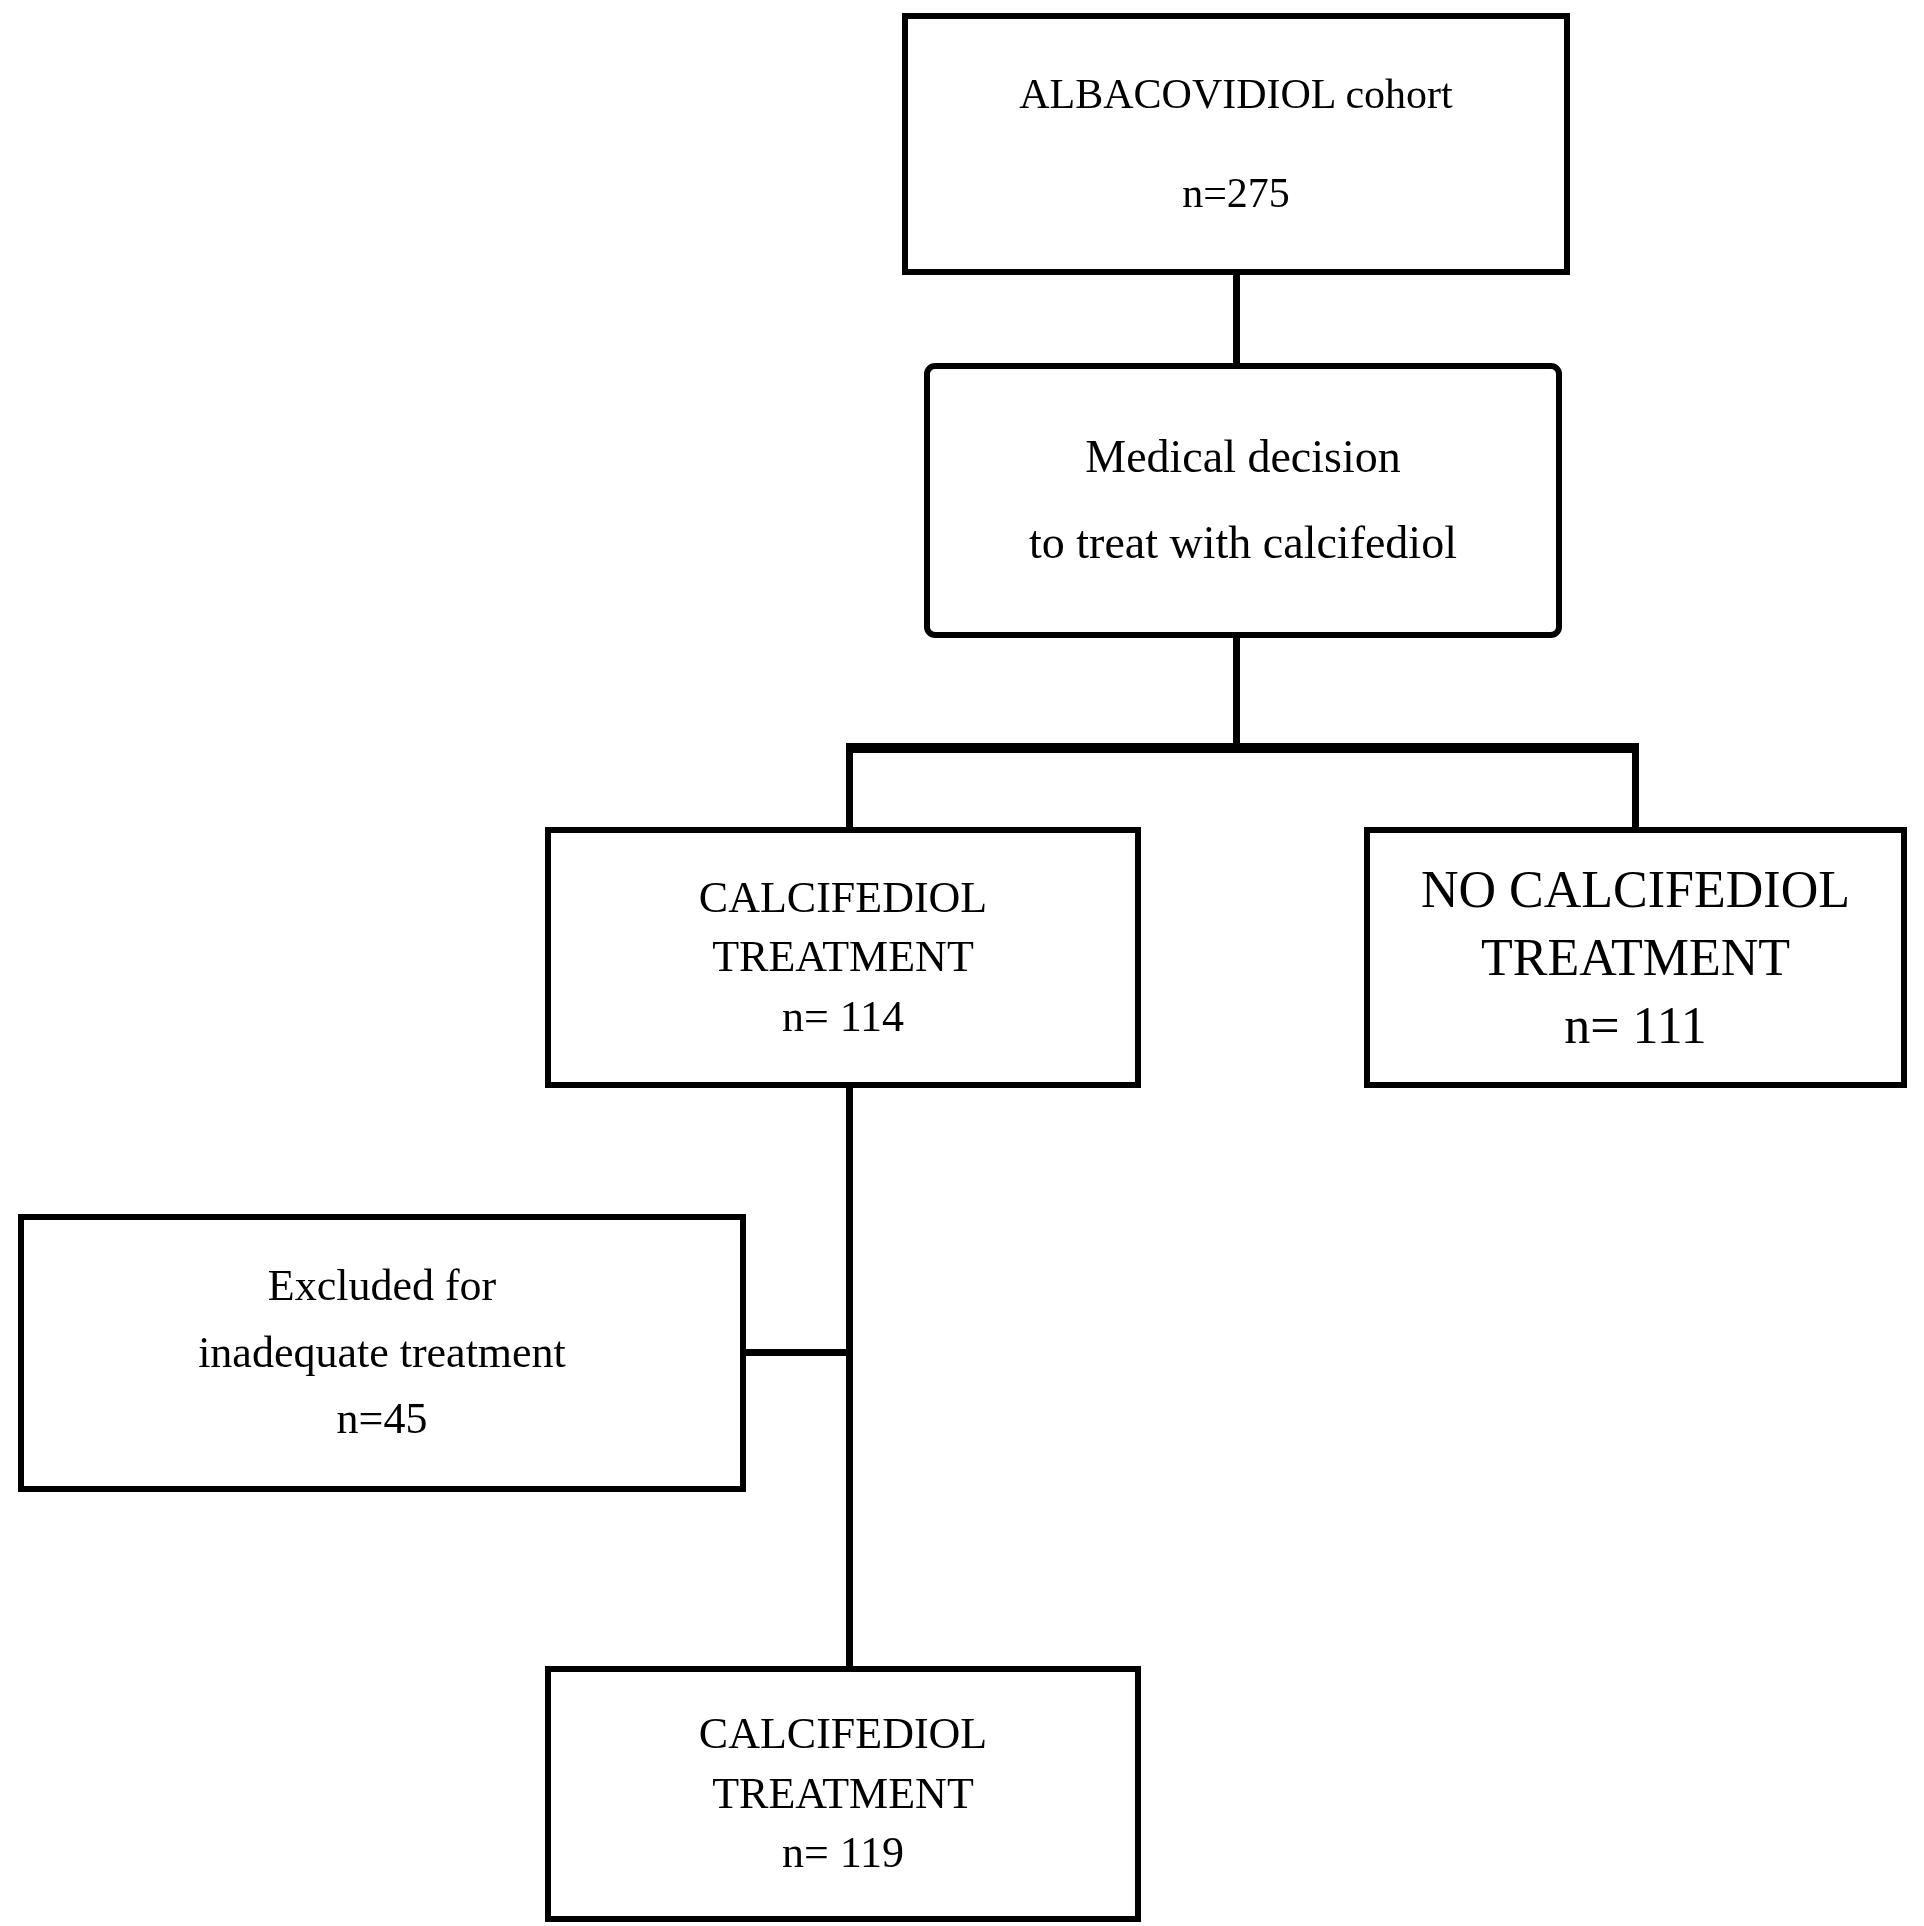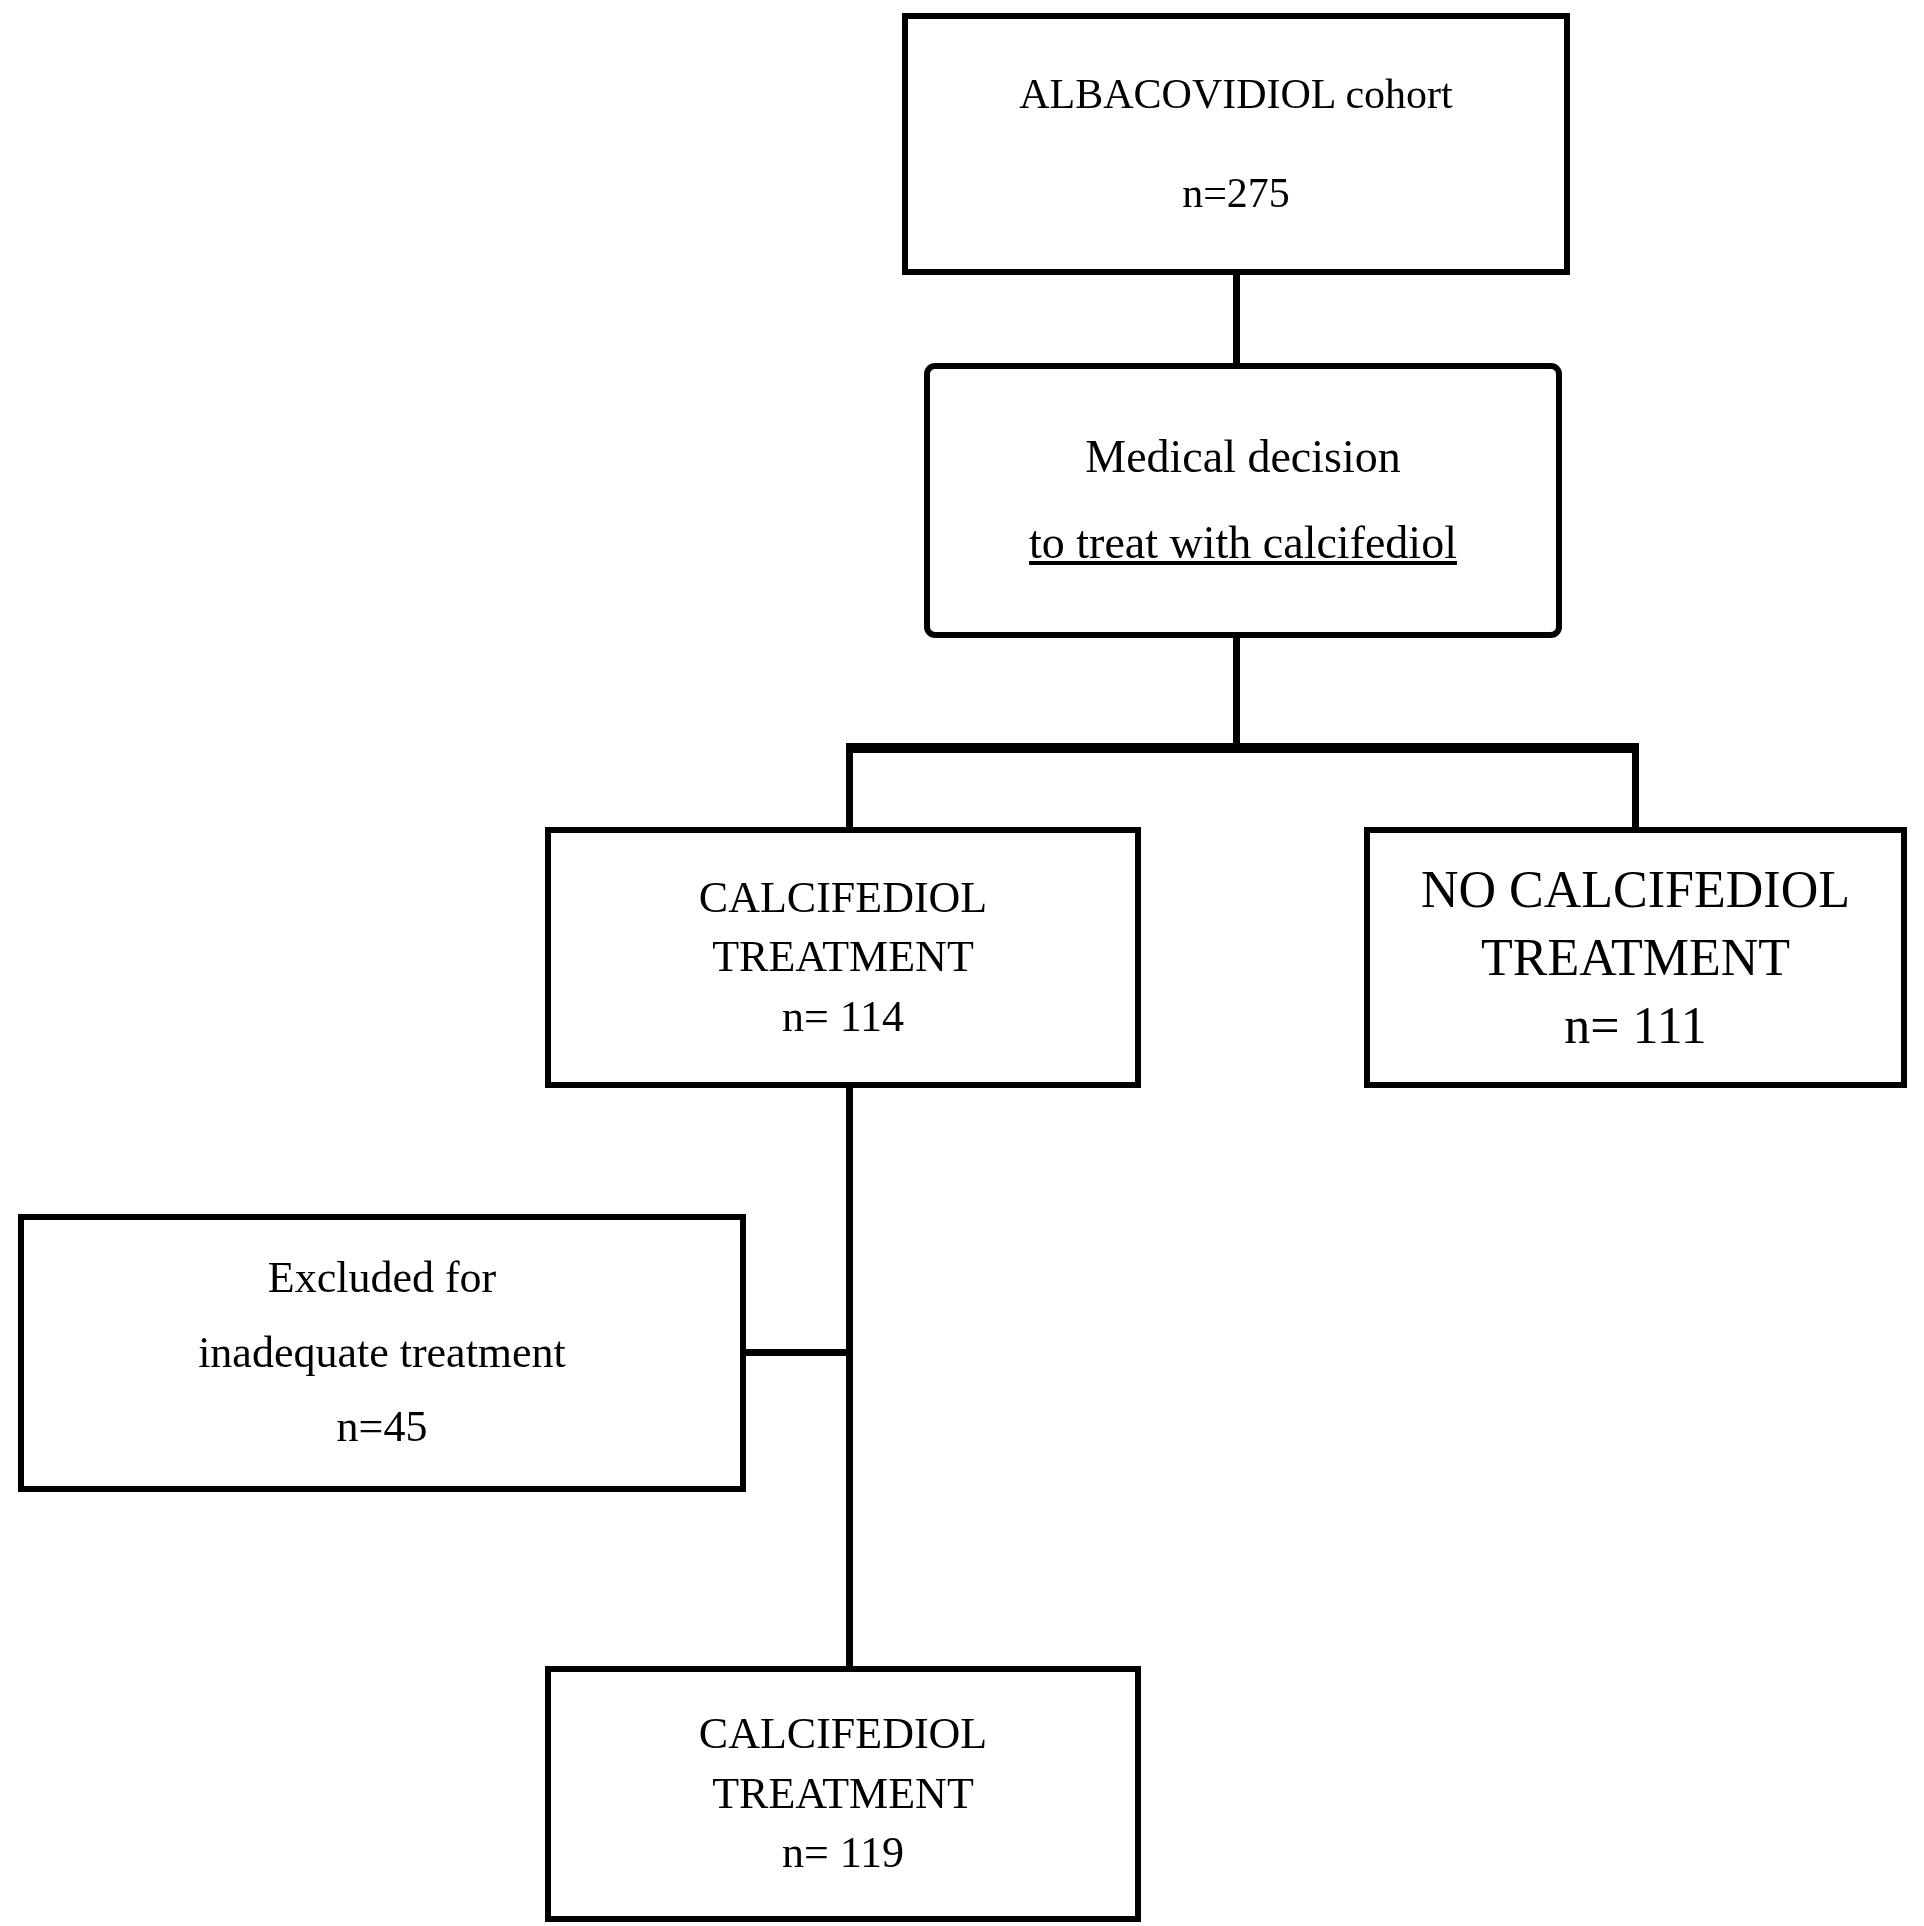--- a/index.html
+++ b/index.html
@@ -39,30 +39,30 @@
     position: absolute;
     background: #000000;
     z-index: 1;
   }
 
   
   #node-cohort      { left: 902px; top: 13px;   width: 668px; height: 262px;  font-size: 42px; }
   #node-cohort .line + .line { margin-top: 54px; }
 
   #node-decision    { left: 924px; top: 363px;  width: 638px; height: 275px;  font-size: 46px; border-radius: 11px; }
-  #node-decision .line + .line { margin-top: 37px; text-decoration: underline; }
+  #node-decision .line + .line { margin-top: 37px; }
 
   #node-treated     { left: 545px;  top: 827px; width: 596px; height: 261px;  font-size: 44px; }
   #node-treated .line + .line { margin-top: 13px; }
 
   #node-untreated   { left: 1364px; top: 827px; width: 543px;  height: 261px;  font-size: 52px; }
   #node-untreated .line + .line { margin-top: 13px; }
 
   #node-excluded    { left: 18px;   top: 1214px; width: 728px; height: 278px;  font-size: 44px; }
-  #node-excluded .line + .line { margin-top: 28px; }
+  #node-excluded .line + .line { margin-top: 20px; }
 
   #node-final       { left: 545px;  top: 1666px; width: 596px; height: 256px;  font-size: 44px; }
   #node-final .line + .line { margin-top: 13px; }
 
   
   
   #conn-cohort-decision { left: 1233px; top: 271px;  width: 7.1px;   height: 97px; }
   
   #conn-decision-down   { left: 1233px; top: 634px; width: 7.1px;   height: 113px; }
   

